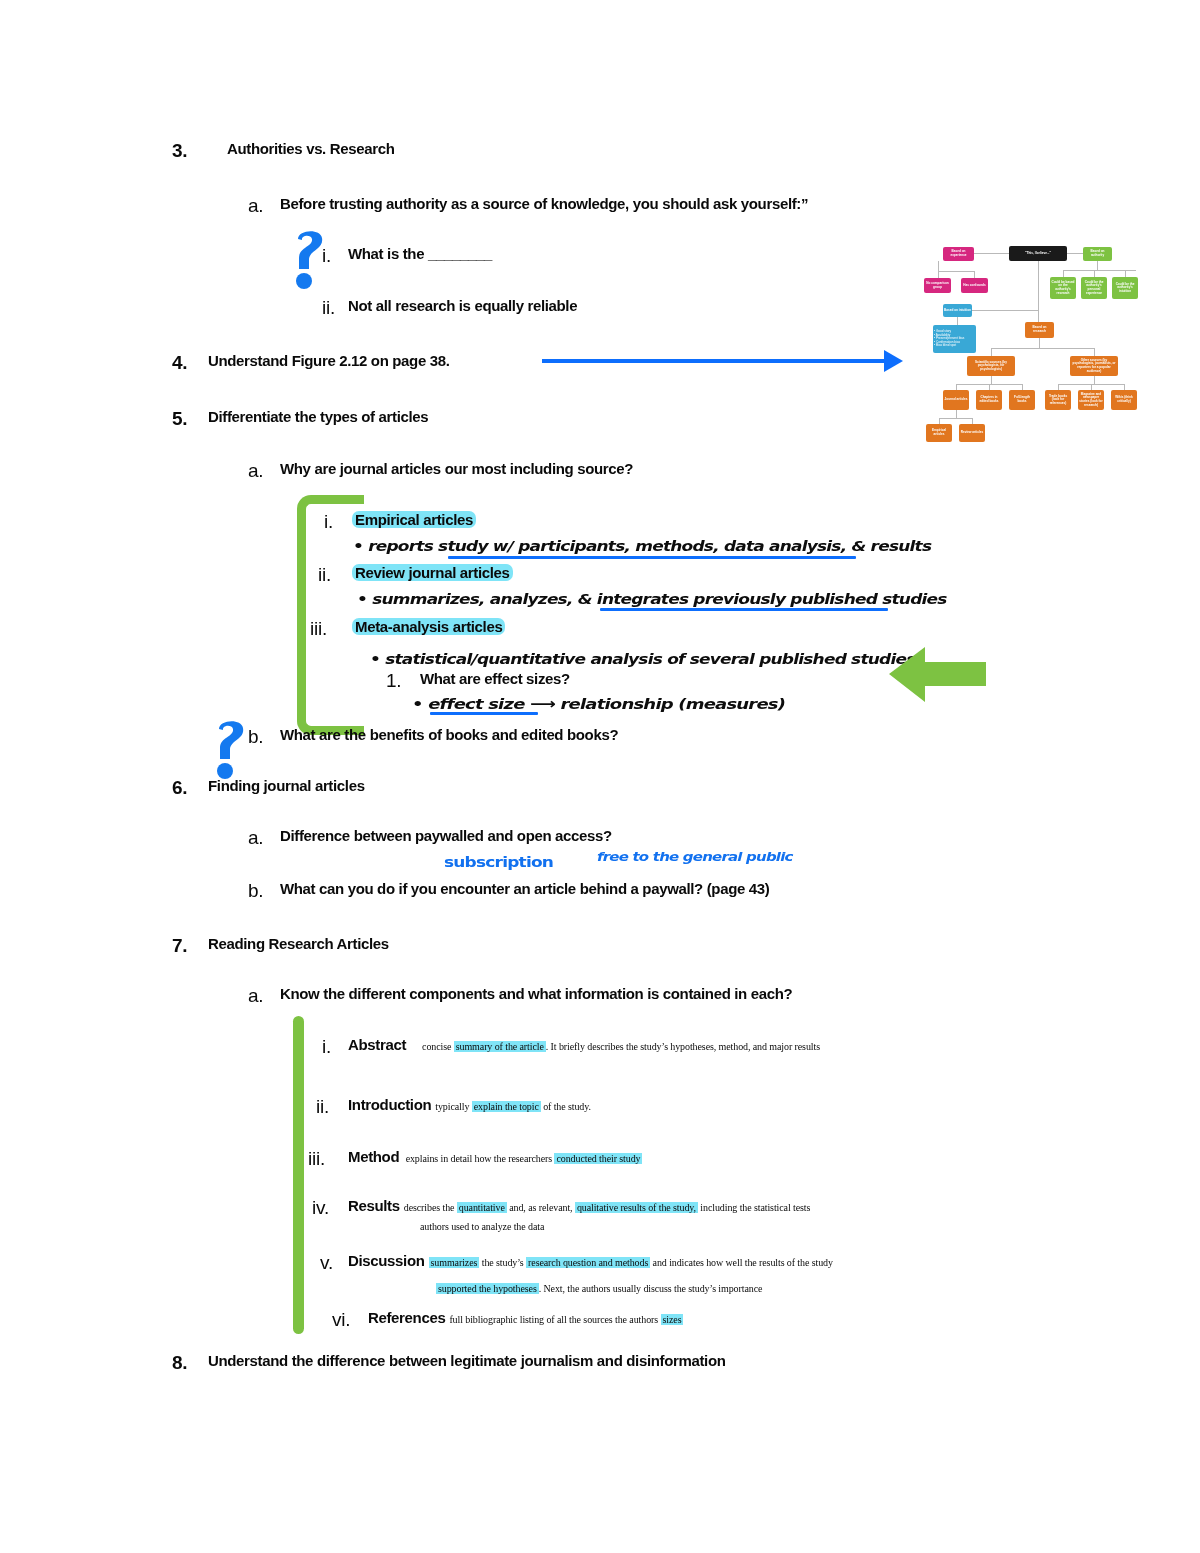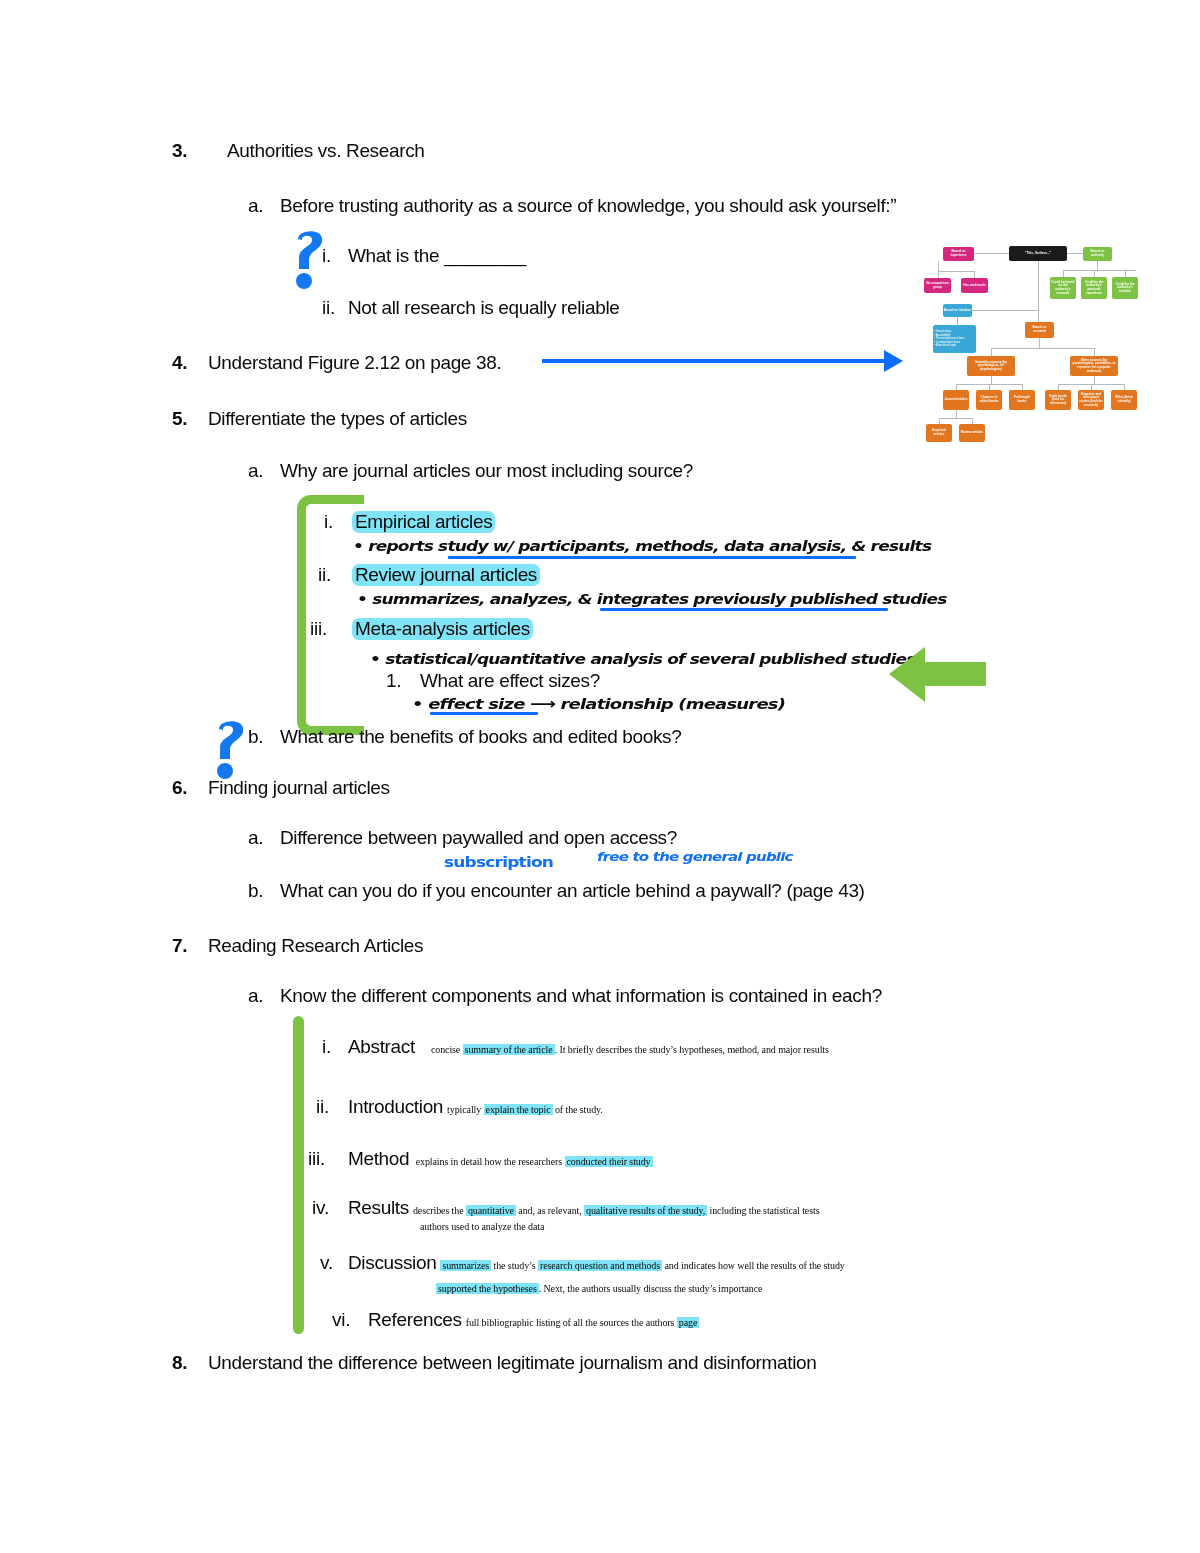--- a/index.html
+++ b/index.html
@@ -24,23 +24,23 @@
     align-items: flex-start;
     white-space: nowrap;
   }
   .marker {
     font-weight: bold;
     font-size: 19px;
     letter-spacing: -0.2px;
   }
   .marker-light { font-weight: normal; }
   .body-text {
-    font-size: 19px;
+    font-size: 15px;
     letter-spacing: -0.35px;
-    font-weight: 400;
+    font-weight: 700;
   }
   .small-serif {
     font-family: "Liberation Serif", serif;
     font-size: 10px;
     letter-spacing: -0.1px;
   }
 
   
   .hl {
     background: #7fe4f7;
@@ -349,21 +349,21 @@
         <span style="display: inline-block; white-space: nowrap;"><span class="body-text" style="margin-right: 4px;">Results</span><span class="small-serif">describes the </span><span class="small-serif hl-sq">quantitative</span><span class="small-serif"> and, as relevant, </span><span class="small-serif hl-sq">qualitative results of the study,</span><span class="small-serif"> including the statistical tests</span></span>
       </div>
       <div class="small-serif" style="position: absolute; left: 420px; top: 1221px; white-space: nowrap;">authors used to analyze the data</div>
       <div class="ol-item" style="left: 320px; top: 1252px;">
         <span class="marker marker-light" style="width: 28px;">v.</span>
         <span style="display: inline-block; white-space: nowrap;"><span class="body-text" style="margin-right: 4px;">Discussion</span><span class="small-serif hl-sq">summarizes</span><span class="small-serif"> the study’s </span><span class="small-serif hl-sq">research question and methods</span><span class="small-serif"> and indicates how well the results of the study</span></span>
       </div>
       <div style="position: absolute; left: 436px; top: 1278px; white-space: nowrap;"><span class="small-serif hl-sq">supported the hypotheses</span><span class="small-serif">. Next, the authors usually discuss the study’s importance</span></div>
       <div class="ol-item" style="left: 312px; top: 1309px;">
         <span class="marker marker-light" style="width: 36px; margin-left: 20px;">vi.</span>
-        <span style="display: inline-block; white-space: nowrap;"><span class="body-text" style="margin-right: 4px;">References</span><span class="small-serif">full bibliographic listing of all the sources the authors </span><span class="small-serif hl-sq">page</span></span>
+        <span style="display: inline-block; white-space: nowrap;"><span class="body-text" style="margin-right: 4px;">References</span><span class="small-serif">full bibliographic listing of all the sources the authors </span><span class="small-serif hl-sq">sizes</span></span>
       </div>
     </div>
 
   <div class="ol-item" style="left:172px; top:1352px;">
     <span class="marker" style="width:36px;">8.</span>
     <span class="body-text">Understand the difference between legitimate journalism and disinformation</span>
   </div>
 
 </div>
 

